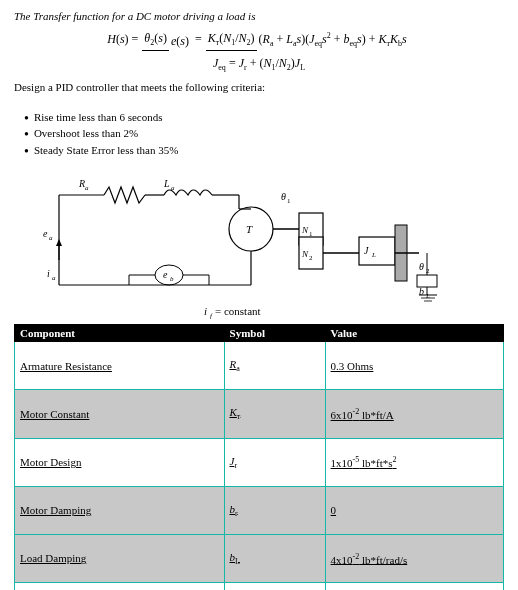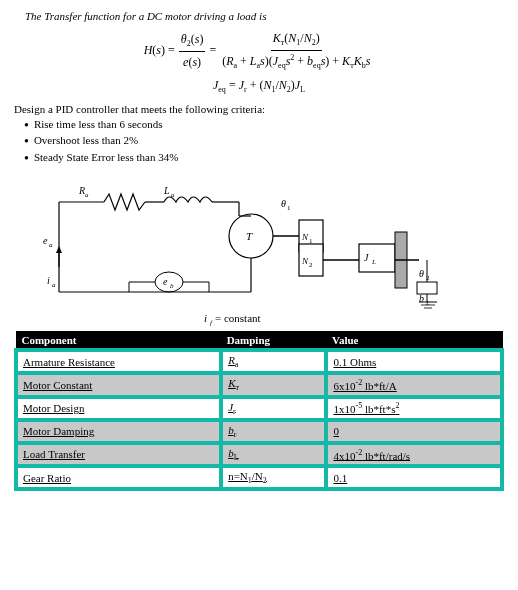--- a/index.html
+++ b/index.html
@@ -11,32 +11,31 @@
       font-size: 12px;
       color: #000;
       overflow-x: hidden;
     }
     .page {
       padding: 10px 14px 10px 14px;
     }
     .intro-text {
       font-size: 11px;
       margin-bottom: 6px;
-      margin-left: 11px;
     }
     .equation-block {
       text-align: center;
       margin: 4px 0 6px 0;
       font-size: 12px;
       line-height: 1.7;
     }
     .fraction {
       display: inline-flex;
-      flex-direction: column;
-      align-items: center;
+      flex-direction: row;
+      align-items: flex-end;
       vertical-align: middle;
       margin: 0 2px;
     }
     .fraction .numerator {
       border-bottom: 1px solid #000;
       padding: 0 2px;
       font-size: 12px;
     }
     .fraction .denominator {
       padding: 0 2px;
@@ -47,21 +46,21 @@
       align-items: center;
       justify-content: center;
       gap: 2px;
       margin: 2px 0;
     }
     .criteria-section {
       margin: 6px 0 4px 0;
       font-size: 11px;
     }
     .criteria-title {
-      margin-bottom: 3px;
+      margin-bottom: 18px;
     }
     .criteria-list {
       list-style: none;
       padding-left: 10px;
     }
     .criteria-list li {
       display: flex;
       align-items: flex-start;
       margin: 1px 0;
       font-size: 11px;
@@ -91,22 +90,22 @@
     }
     table th {
       background: #000;
       color: #fff;
       border: 1px solid #000;
       padding: 2px 5px;
       font-weight: bold;
       text-align: left;
     }
     table td {
-      border: 4px solid #14b8a6;
-      padding: 2px 5px;
+      border: 1px solid #14b8a6;
+      padding: 16px 5px;
     }
     .row-highlight {
       background: #c8c8c8;
     }
     .row-normal {
       background: #fff;
     }
     sup { font-size: 8px; }
     sub { font-size: 8px; }
   </style>
@@ -142,21 +141,21 @@
       <li>
         <span class="bullet">•</span>
         <span>Rise time less than 6 seconds</span>
       </li>
       <li>
         <span class="bullet">•</span>
         <span>Overshoot less than 2%</span>
       </li>
       <li>
         <span class="bullet">•</span>
-        <span>Steady State Error less than 34%</span>
+        <span>Steady State Error less than 35%</span>
       </li>
     </ul>
   </div>
 
   <div class="circuit-diagram">
     <svg width="460" height="155" viewBox="0 0 460 155" xmlns="http://www.w3.org/2000/svg">
 
       <line x1="30" y1="30" x2="30" y2="120" stroke="#000" stroke-width="1.2"></line>
 
       <line x1="30" y1="30" x2="75" y2="30" stroke="#000" stroke-width="1.2"></line>
@@ -244,47 +243,47 @@
       <text x="181" y="153" font-size="7" font-family="Times New Roman" font-style="italic">f</text>
       <text x="186" y="150" font-size="11" font-family="Times New Roman">= constant</text>
     </svg>
   </div>
 
   <div class="table-section">
     <table>
       <thead>
         <tr>
           <th>Component</th>
-          <th>Damping</th>
+          <th>Symbol</th>
           <th>Value</th>
         </tr>
       </thead>
       <tbody>
         <tr class="row-normal">
           <td>Armature Resistance</td>
           <td><em>R</em><sub>a</sub></td>
-          <td>0.1 Ohms</td>
+          <td>0.3 Ohms</td>
         </tr>
         <tr class="row-highlight">
           <td>Motor Constant</td>
           <td><em>K</em><sub>т</sub></td>
           <td>6x10<sup>-2</sup> lb*ft/A</td>
         </tr>
         <tr class="row-normal">
           <td>Motor Design</td>
           <td><em>J</em><sub>r</sub></td>
           <td>1x10<sup>-5</sup> lb*ft*s<sup>2</sup></td>
         </tr>
         <tr class="row-highlight">
           <td>Motor Damping</td>
           <td><em>b</em><sub>r</sub></td>
           <td>0</td>
         </tr>
         <tr class="row-highlight">
-          <td>Load Transfer</td>
+          <td>Load Damping</td>
           <td><em>b</em><sub>L</sub></td>
           <td>4x10<sup>-2</sup> lb*ft/rad/s</td>
         </tr>
         <tr class="row-normal">
           <td>Gear Ratio</td>
           <td>n=N<sub>1</sub>/N<sub>2</sub></td>
           <td>0.1</td>
         </tr>
       </tbody>
     </table>

